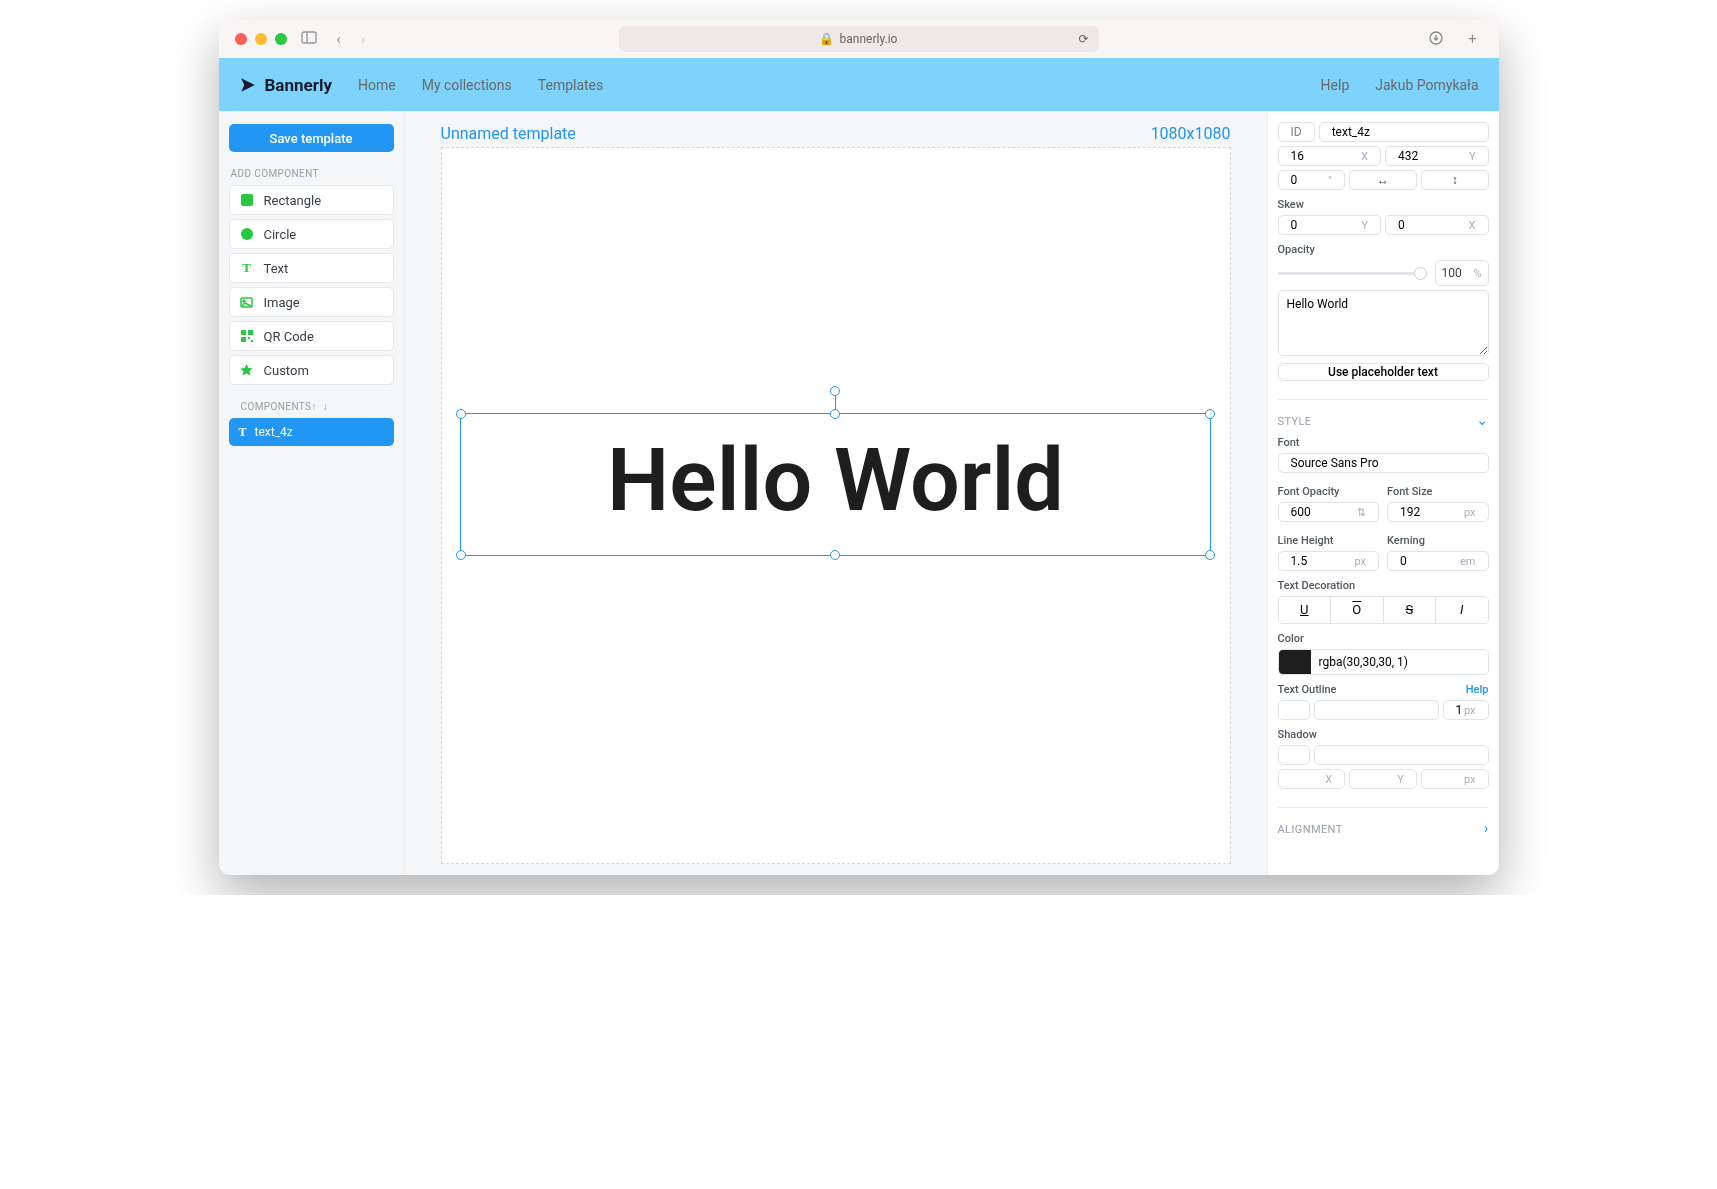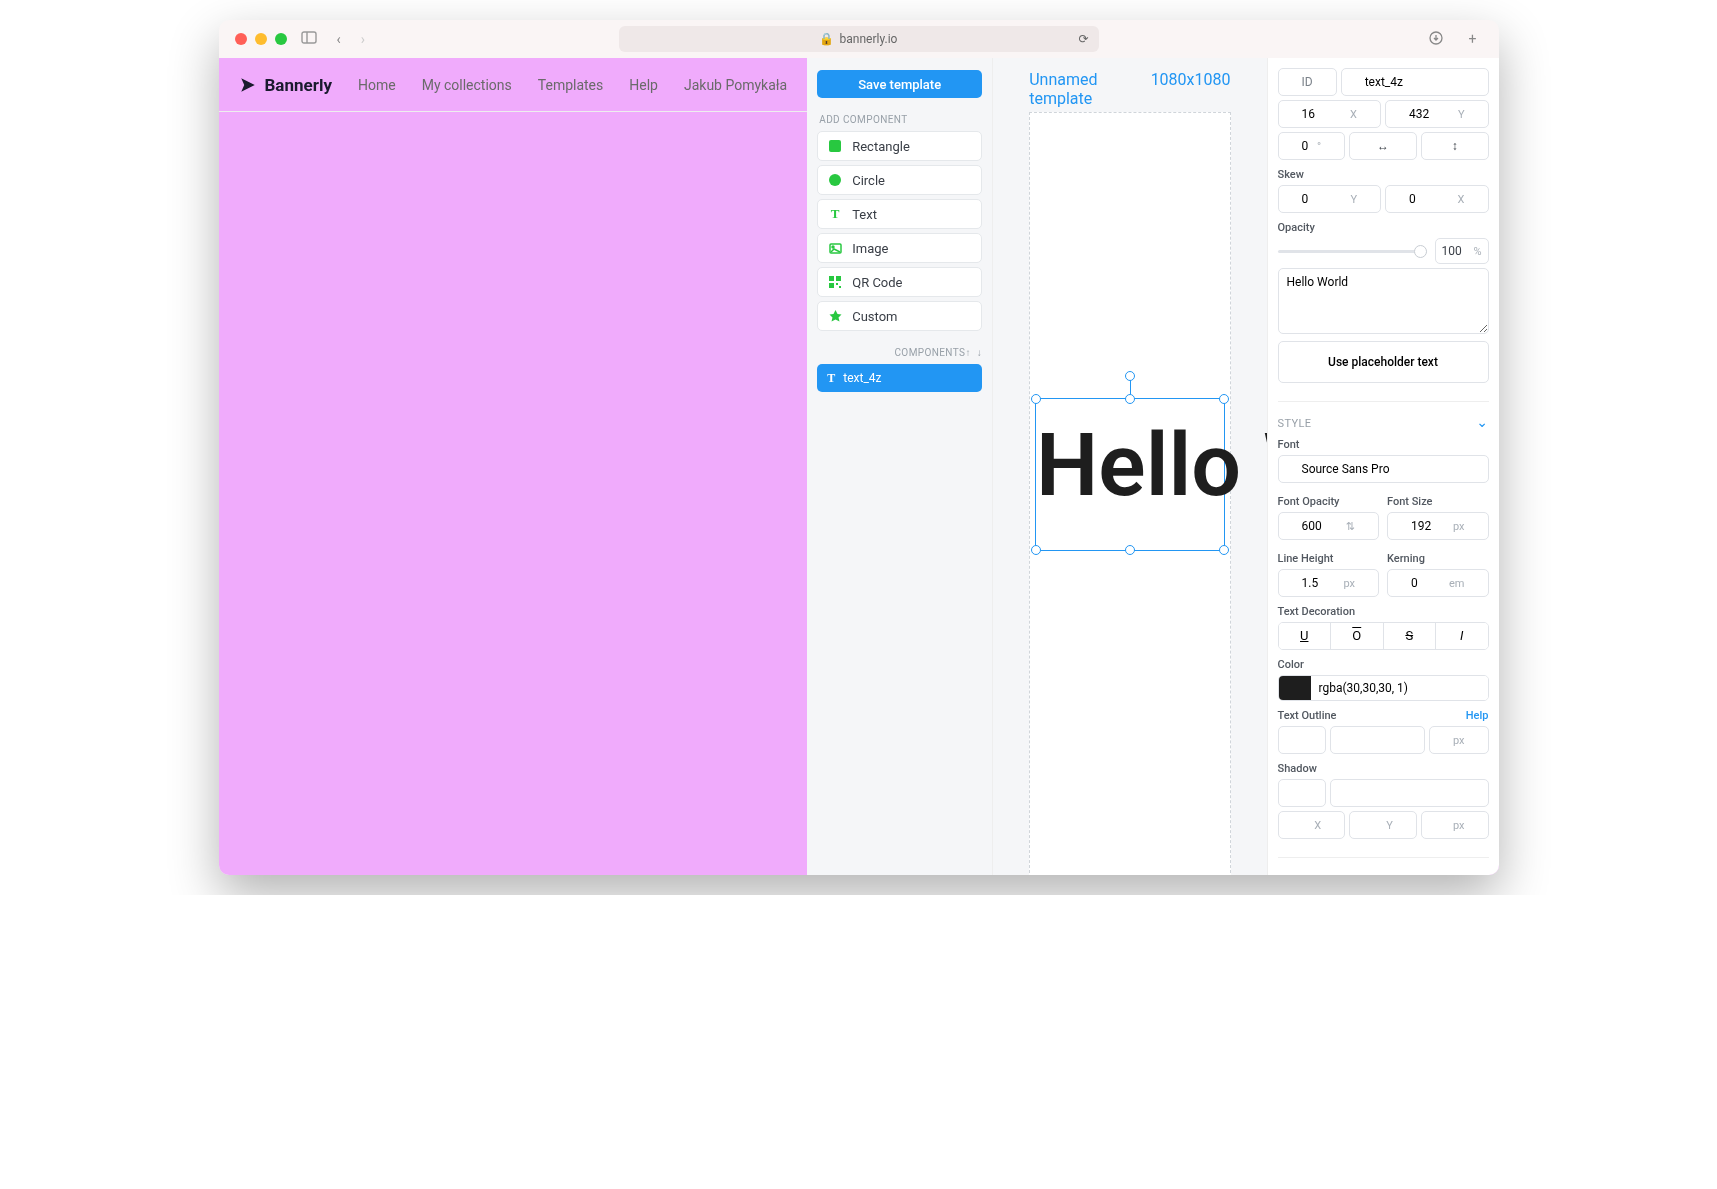--- a/index.html
+++ b/index.html
@@ -5,60 +5,60 @@
 *{box-sizing:border-box;margin:0;padding:0;font-family:-apple-system,BlinkMacSystemFont,"Segoe UI",Roboto,sans-serif}
 body{background:#fff;padding:20px}
 .window{width:1280px;height:855px;margin:0 auto;background:#faf5f5;border-radius:10px;box-shadow:0 20px 50px rgba(0,0,0,0.3);overflow:hidden;display:flex;flex-direction:column}
 .titlebar{height:38px;display:flex;align-items:center;padding:0 16px;gap:8px;position:relative}
 .traffic{display:flex;gap:8px}
 .traffic span{width:12px;height:12px;border-radius:50%}
 .traffic .r{background:#ff5f57}.traffic .y{background:#febc2e}.traffic .g{background:#28c840}
 .tb-icon{color:#888;font-size:14px;padding:0 6px;cursor:pointer}
 .addr{position:absolute;left:50%;transform:translateX(-50%);width:480px;height:26px;background:#efe8e8;border-radius:6px;display:flex;align-items:center;justify-content:center;font-size:12px;color:#666}
 .tb-right{margin-left:auto;display:flex;gap:14px}
-.content{flex:1;background:#f0abfc;display:flex;overflow:hidden}
+.content{flex:1;background:#7dd3fc;display:flex;flex-direction:column;overflow:hidden}
 .nav{height:54px;border-bottom:1px solid #eee;display:flex;align-items:center;padding:0 20px;gap:26px}
 .brand{display:flex;align-items:center;gap:8px;font-weight:700;font-size:17px;color:#1a1a2e}
 .brand svg{width:18px;height:18px}
 .nav a{color:#6a6a6a;font-size:14px;text-decoration:none;cursor:pointer}
 .nav .right{margin-left:auto;display:flex;gap:26px}
 .body{flex:1;display:flex;overflow:hidden}
 .sidebar{width:186px;background:#f5f6f8;border-right:1px solid #eee;padding:12px 10px;overflow-y:auto}
 .save-btn{width:100%;height:28px;background:#2296f3;color:#fff;border:none;border-radius:5px;font-size:13px;font-weight:500;cursor:pointer}
 .sb-label{font-size:10px;color:#98a0a8;letter-spacing:0.4px;margin:16px 2px 6px;text-transform:uppercase}
 .comp-btn{width:100%;height:30px;background:#fff;border:1px solid #e5e8eb;border-radius:5px;display:flex;align-items:center;gap:10px;padding:0 10px;font-size:13px;color:#393e46;cursor:pointer;margin-bottom:4px}
 .comp-btn .ic{width:14px;display:flex;justify-content:center;color:#28c840}
-.comp-header{display:flex;align-items:center;justify-content:flex-end;margin:16px 0 6px}
+.comp-header{display:flex;align-items:center;justify-content:flex-start;margin:16px 12px 6px}
 .comp-header span{font-size:10px;color:#98a0a8;letter-spacing:0.4px}
 .comp-header .arrows{display:flex;gap:6px;color:#2296f3;font-size:12px}
 .layer-item{width:100%;height:28px;background:#2296f3;color:#fff;border:none;border-radius:5px;display:flex;align-items:center;gap:8px;padding:0 10px;font-size:12px;cursor:pointer}
 .canvas-area{flex:1;background:#f5f6f8;padding:12px 36px;overflow:hidden;position:relative}
 .canvas-hdr{display:flex;justify-content:space-between;font-size:16px;color:#2296f3;margin-bottom:4px}
 .canvas{width:100%;height:calc(100% - 22px);background:#fff;border:1px dashed #d0d5da;position:relative}
 .selected{position:absolute;left:2.4%;top:37%;width:95.2%;height:20%;border:1px solid #2296f3}
 .selected .handle{position:absolute;width:10px;height:10px;background:#fff;border:1px solid #2296f3;border-radius:50%}
 .h-tl{top:-5px;left:-5px}.h-tr{top:-5px;right:-5px}.h-bl{bottom:-5px;left:-5px}.h-br{bottom:-5px;right:-5px}.h-tc{top:-5px;left:50%;margin-left:-5px}.h-bc{bottom:-5px;left:50%;margin-left:-5px}
 .h-rot{top:-28px;left:50%;margin-left:-5px}
 .rot-line{position:absolute;top:-23px;left:50%;width:1px;height:18px;background:#2296f3}
 .hello{font-size:88px;font-weight:600;color:#1e1e1e;text-align:center;line-height:1.5;white-space:nowrap}
 .props{width:232px;background:#fff;border-left:1px solid #eee;padding:10px;overflow-y:auto;font-size:12px;color:#393e46}
 .row{display:flex;gap:4px;margin-bottom:4px}
-.field{flex:1;height:28px;border:1px solid #e0e3e8;border-radius:5px;display:flex;align-items:center;padding:0 23px;background:#fff}
+.field{flex:1;height:20px;border:1px solid #e0e3e8;border-radius:5px;display:flex;align-items:center;padding:0 12px;background:#fff}
 .field input{border:none;outline:none;width:100%;font-size:12px;background:transparent}
 .field .suf{color:#a8afb7;font-size:11px;margin-left:auto}
 .field.lbl{flex:0 0 30px;justify-content:center;color:#7b828a;background:#fff}
 .field.btn{justify-content:center;cursor:pointer}
 .plabel{font-size:11px;color:#525860;margin:8px 0 4px;font-weight:500}
 .slider{display:flex;align-items:center;gap:8px;margin-bottom:4px}
 .slider .track{flex:1;height:3px;background:#e0e3e8;border-radius:2px;position:relative}
 .slider .thumb{position:absolute;right:0;top:-5px;width:13px;height:13px;background:#fff;border:1px solid #c8cdd3;border-radius:50%}
 .slider .val{width:54px;height:26px;border:1px solid #e0e3e8;border-radius:5px;display:flex;align-items:center;padding:0 6px;font-size:12px}
 .slider .val .suf{color:#a8afb7;margin-left:auto;font-size:11px}
 textarea.ta{width:100%;height:66px;border:1px solid #e0e3e8;border-radius:5px;padding:6px 8px;font-size:12px;resize:vertical;font-family:inherit;outline:none}
-.wide-btn{width:100%;height:42px;border:1px solid #e0e3e8;border-radius:5px;background:#fff;font-size:12px;cursor:pointer;margin-top:4px;font-weight:500}
+.wide-btn{width:100%;height:18px;border:1px solid #e0e3e8;border-radius:5px;background:#fff;font-size:12px;cursor:pointer;margin-top:4px;font-weight:500}
 .section-hdr{margin:18px 0 8px;display:flex;justify-content:space-between;align-items:flex-end;border-top:1px solid #eee;padding-top:12px}
 .section-hdr span{font-size:11px;color:#98a0a8;letter-spacing:0.4px}
 .section-hdr .chev{color:#2296f3;font-size:14px}
 .btn-grp{display:flex;border:1px solid #e0e3e8;border-radius:5px;overflow:hidden}
 .btn-grp button{flex:1;height:26px;border:none;background:#fff;border-right:1px solid #e0e3e8;cursor:pointer;font-size:13px;font-family:serif}
 .btn-grp button:last-child{border-right:none}
 .color-row{display:flex;gap:0;border:1px solid #e0e3e8;border-radius:5px;overflow:hidden;height:26px}
 .swatch{width:32px;background:#1e1e1e}
 .color-row input{flex:1;border:none;padding:0 8px;font-size:12px;outline:none}
 .clear-link{color:#2296f3;font-size:11px;cursor:pointer;float:right}

